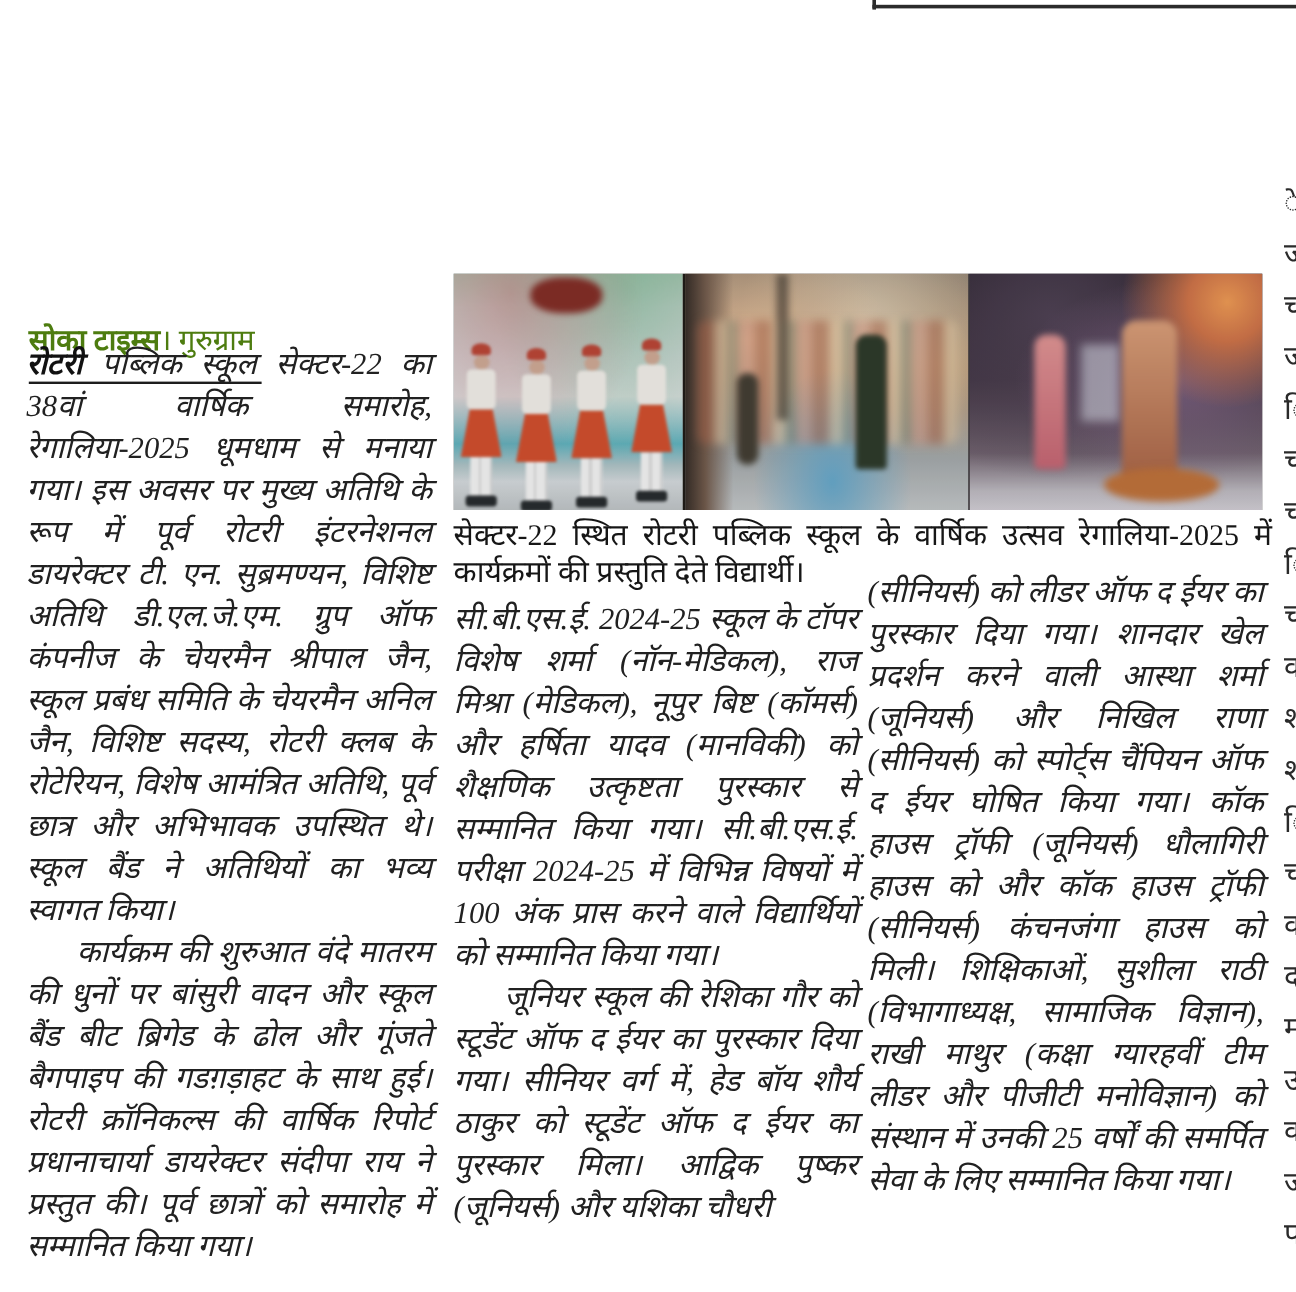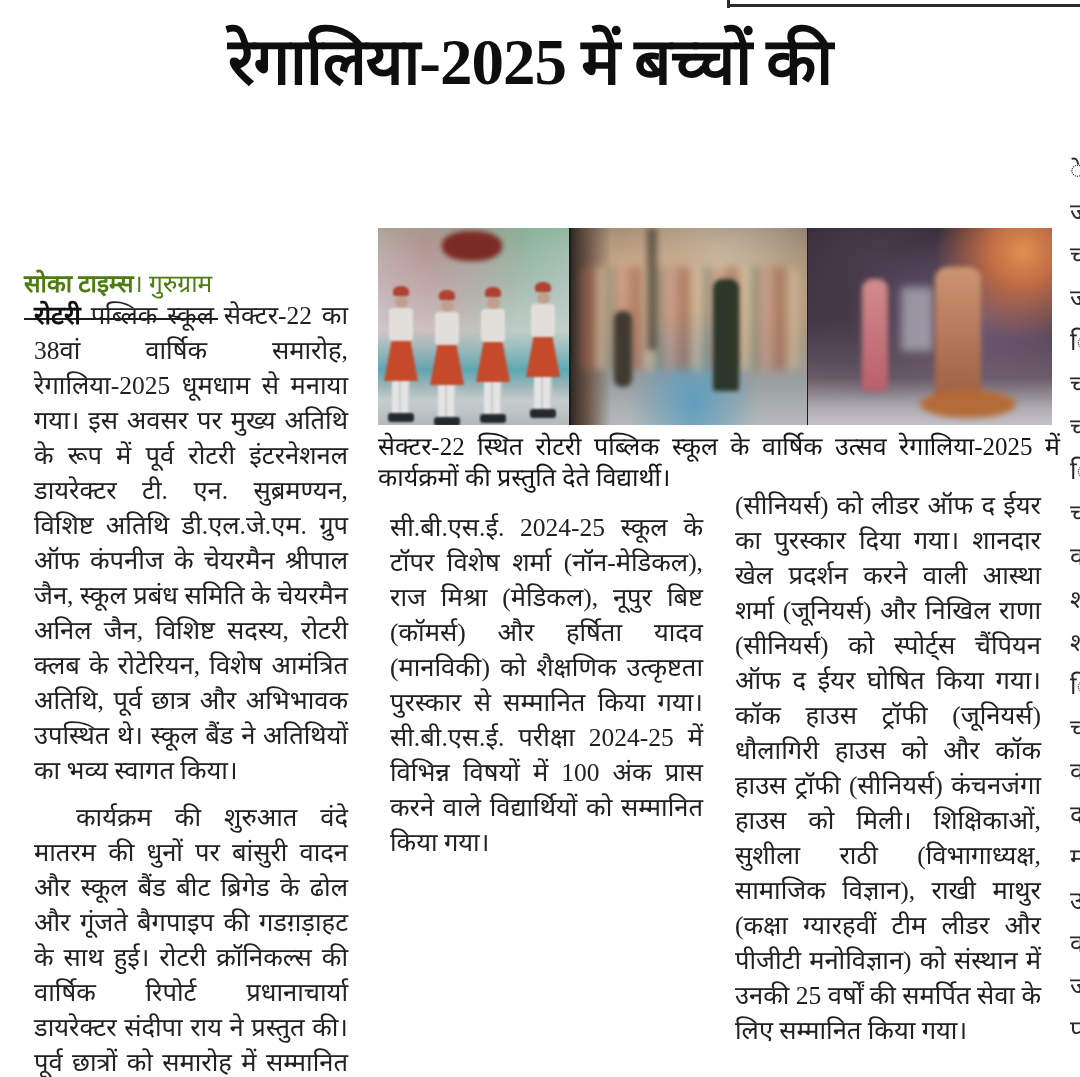--- a/index.html
+++ b/index.html
@@ -38,21 +38,21 @@
   }
   .byline b { font-weight: 700; }
 
   
   .col {
     font-size: 25.5px;
     line-height: 35px;
     text-align: justify;
     color: #212121;
   }
-  .col p { margin: 12px; }
+  .col p { margin: 0; font-style: italic; }
   .col p.indent { text-indent: 42px; }
   .col b.lead { font-weight: 700; color: #111; }
   .col1 { left: 22px;  top: 286px; width: 338px; }
   .col2 { left: 378px; top: 498px; width: 337px; }
   .col3 { left: 723px; top: 476px; width: 330px; }
 
   
   .photo {
     left: 378px; top: 228px; width: 674px; height: 197px;
     display: flex; overflow: hidden;
@@ -127,21 +127,20 @@
     padding-left: 7px;
   }
 </style>
 </head>
 <body>
 
 <div class="abs rule-h"></div>
 <div class="abs rule-v"></div>
 
 <div class="abs headline">
-  <div>रेगालिया-2025 में बच्चों की</div>
 </div>
 
 <div class="abs byline"><b>सोका टाइम्स</b><span>। </span><span>गुरुग्राम</span></div>
 
 <div class="abs col col1">
   <p><b class="lead">रोटरी</b><span> पब्लिक स्कूल सेक्टर-22 का 38वां वार्षिक समारोह, रेगालिया-2025 धूमधाम से मनाया गया। इस अवसर पर मुख्य अतिथि के रूप में पूर्व रोटरी इंटरनेशनल डायरेक्टर टी. एन. सुब्रमण्यन, विशिष्ट अतिथि डी.एल.जे.एम. ग्रुप ऑफ कंपनीज के चेयरमैन श्रीपाल जैन, स्कूल प्रबंध समिति के चेयरमैन अनिल जैन, विशिष्ट सदस्य, रोटरी क्लब के रोटेरियन, विशेष आमंत्रित अतिथि, पूर्व छात्र और अभिभावक उपस्थित थे। स्कूल बैंड ने अतिथियों का भव्य स्वागत किया।</span></p>
   <p class="indent">कार्यक्रम की शुरुआत वंदे मातरम की धुनों पर बांसुरी वादन और स्कूल बैंड बीट ब्रिगेड के ढोल और गूंजते बैगपाइप की गडग़ड़ाहट के साथ हुई। रोटरी क्रॉनिकल्स की वार्षिक रिपोर्ट प्रधानाचार्या डायरेक्टर संदीपा राय ने प्रस्तुत की। पूर्व छात्रों को समारोह में सम्मानित किया गया।</p>
 </div>
 
 <div class="abs photo">
@@ -193,20 +192,21 @@
     <div class="sari1"></div>
     <div class="sari2"></div>
     <div class="mound"></div>
   </div>
 </div>
 
 <div class="abs caption">सेक्टर-22 स्थित रोटरी पब्लिक स्कूल के वार्षिक उत्सव रेगालिया-2025 में कार्यक्रमों की प्रस्तुति देते विद्यार्थी।</div>
 
 <div class="abs col col2">
   <p>सी.बी.एस.ई. 2024-25 स्कूल के टॉपर विशेष शर्मा (नॉन-मेडिकल), राज मिश्रा (मेडिकल), नूपुर बिष्ट (कॉमर्स) और हर्षिता यादव (मानविकी) को शैक्षणिक उत्कृष्टता पुरस्कार से सम्मानित किया गया। सी.बी.एस.ई. परीक्षा 2024-25 में विभिन्न विषयों में 100 अंक प्रास करने वाले विद्यार्थियों को सम्मानित किया गया।</p>
+  <p class="indent">जूनियर स्कूल की रेशिका गौर को स्टूडेंट ऑफ द ईयर का पुरस्कार दिया गया। सीनियर वर्ग में, हेड बॉय शौर्य ठाकुर को स्टूडेंट ऑफ द ईयर का पुरस्कार मिला। आद्विक पुष्कर (जूनियर्स) और यशिका चौधरी</p>
 </div>
 
 <div class="abs col col3">
   <p>(सीनियर्स) को लीडर ऑफ द ईयर का पुरस्कार दिया गया। शानदार खेल प्रदर्शन करने वाली आस्था शर्मा (जूनियर्स) और निखिल राणा (सीनियर्स) को स्पोर्ट्स चैंपियन ऑफ द ईयर घोषित किया गया। कॉक हाउस ट्रॉफी (जूनियर्स) धौलागिरी हाउस को और कॉक हाउस ट्रॉफी (सीनियर्स) कंचनजंगा हाउस को मिली। शिक्षिकाओं, सुशीला राठी (विभागाध्यक्ष, सामाजिक विज्ञान), राखी माथुर (कक्षा ग्यारहवीं टीम लीडर और पीजीटी मनोविज्ञान) को संस्थान में  उनकी 25 वर्षों की समर्पित सेवा के लिए सम्मानित किया गया।</p>
 </div>
 
 <div class="abs edge">े
 ज
 च
 ज

